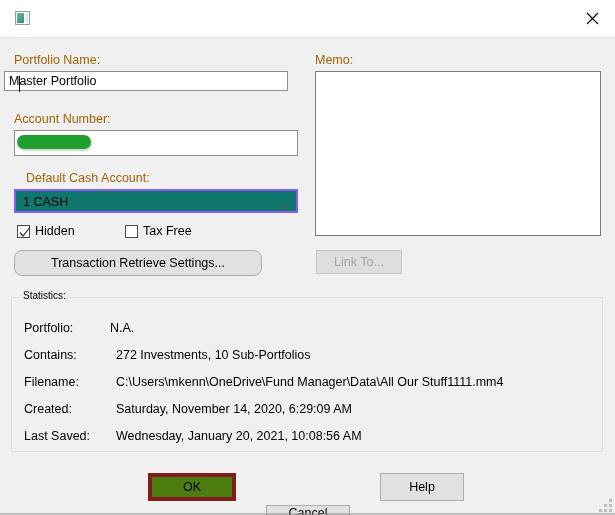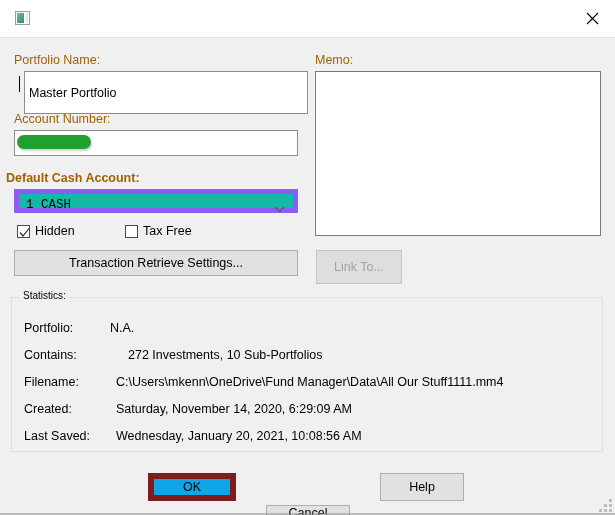--- a/index.html
+++ b/index.html
@@ -102,24 +102,23 @@
   .redact {
     position: absolute;
     border-radius: 8px;
     background: #1fa02f;
     box-shadow: 1px 2px 2px rgba(0,0,0,.18);
   }
 
   
   .combo {
     position: absolute;
-    background: #14b8a6;
-    border: 5px solid #8b5cf6;
-    box-sizing: border-box;
-    font-family: Liberation Mono, monospace;
+    background: #0f766e;
+    border: 2px solid #8b5cf6;
+    box-sizing: border-box;
   }
   .combo-text {
     position: absolute;
     left: 7px; top: 4px;
     font-size: 12.5px;
     white-space: nowrap;
   }
   .combo-arrow {
     position: absolute;
     right: 8px; top: 9px;
@@ -156,22 +155,22 @@
     cursor: default;
     padding: 0;
     white-space: nowrap;
   }
   .btn.disabled {
     color: #a3a3a3;
     border-color: #c4c4c4;
     background: #dedede;
   }
   .btn.default {
-    border: 6px solid #7f1d1d;
-    background: #0ea5e9;
+    border: 4px solid #7f1d1d;
+    background: #4d7c0f;
   }
 
   
   .memo {
     position: absolute;
     background: #ffffff;
     border: 1px solid #7a7a7a;
     box-sizing: border-box;
     resize: none;
     font-family: "Liberation Sans", sans-serif;
@@ -229,28 +228,28 @@
   <button class="close-btn">
     <span>
       <svg width="13" height="13" viewBox="0 0 13 13">
         <path d="M1 1 L12 12 M12 1 L1 12" stroke="#000" stroke-width="1.1" fill="none"></path>
       </svg>
     </span>
   </button>
 </div>
 
 <div class="lbl" style="left:14px; top:53px;">Portfolio Name:</div>
-<input class="tbox" style="left: 24px; top: 71px; width: 284px; height: 43px;" value="Master Portfolio">
+<input class="tbox" style="left: 4px; top: 71px; width: 284px; height: 20px;" value="Master Portfolio">
 <div class="caret" style="left:19px; top:76px; height:16px;"></div>
 
 <div class="lbl" style="left:14px; top:112px;">Account Number:</div>
 <input class="tbox" style="left: 14px; top: 130px; width: 284px; height: 26px;" value="">
 <div class="redact" style="left:17px; top:135px; width:74px; height:14px;"></div>
 
-<div class="lbl" style="left:6px; top:171px;font-weight:bold;">Default Cash Account:</div>
+<div class="lbl" style="left:26px; top:171px;">Default Cash Account:</div>
 <div class="combo" style="left:14px; top:189px; width:284px; height:24px;">
   <span class="combo-text">1 CASH</span>
   <span class="combo-arrow">
     <svg width="11" height="7" viewBox="0 0 11 7">
       <path d="M1 1 L5.5 5.5 L10 1" stroke="#5a5a5a" stroke-width="1.2" fill="none"></path>
     </svg>
   </span>
 </div>
 
 <div class="cbrow" style="left:17px; top:225px;">
@@ -260,37 +259,37 @@
     </svg>
   </span>
   <span class="cblabel">Hidden</span>
 </div>
 
 <div class="cbrow" style="left:125px; top:225px;">
   <span class="cbox"></span>
   <span class="cblabel">Tax Free</span>
 </div>
 
-<button class="btn" style="left:14px; top:250px; width:284px; height:26px;">Transaction Retrieve Settings...</button>
+<button class="btn" style="left:14px; top:250px; width:248px; height:26px;border-radius:8px;">Transaction Retrieve Settings...</button>
 
 <div class="lbl" style="left:315px; top:53px;">Memo:</div>
 <textarea class="memo" style="left: 315px; top: 71px; width: 286px; height: 165px;" placeholder=""></textarea>
 
-<button class="btn disabled" style="left:316px; top:250px; width:86px; height:34px;" disabled="">Link To...</button>
+<button class="btn disabled" style="left:316px; top:250px; width:86px; height:24px;" disabled="">Link To...</button>
 
 <div class="group" style="left:11px; top:297px; width:592px; height:155px;"></div>
 <div class="group-title" style="left:19px; top:290px;">Statistics:</div>
 
 <div>
   <span class="stat-key" style="left:24px; top:321px;">Portfolio:</span>
   <span class="stat-val" style="left:110px; top:321px;">N.A.</span>
 </div>
 <div>
   <span class="stat-key" style="left:24px; top:348px;">Contains:</span>
-  <span class="stat-val" style="left:116px; top:348px;margin-left:12px;">272 Investments, 10 Sub-Portfolios</span>
+  <span class="stat-val" style="left:116px; top:348px;">272 Investments, 10 Sub-Portfolios</span>
 </div>
 <div>
   <span class="stat-key" style="left:24px; top:375px;">Filename:</span>
   <span class="stat-val" style="left:116px; top:375px;">C:\Users\mkenn\OneDrive\Fund Manager\Data\All Our Stuff1111.mm4</span>
 </div>
 <div>
   <span class="stat-key" style="left:24px; top:402px;">Created:</span>
   <span class="stat-val" style="left:116px; top:402px;">Saturday, November 14, 2020, 6:29:09 AM</span>
 </div>
 <div>

